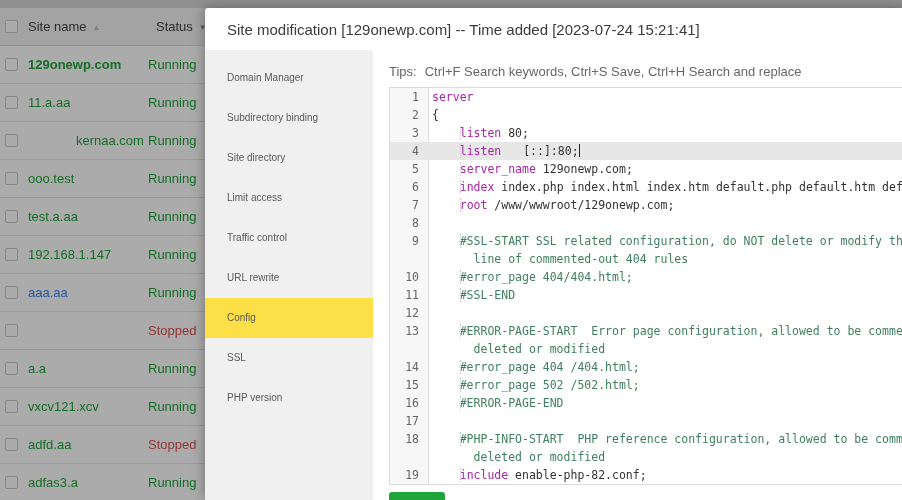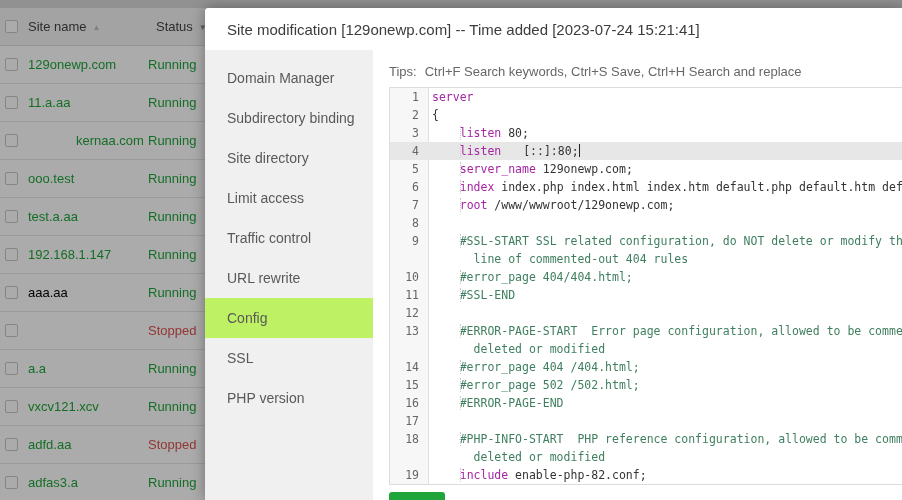--- a/index.html
+++ b/index.html
@@ -26,23 +26,23 @@
 
   .overlay { position:absolute; inset:0; background:rgba(0,0,0,0.33); }
 
   
   .modal { position:absolute; left:205px; top:8px; width:700px; height:492px; background:#fff;
            border-radius:4px 0 0 0; box-shadow:0 0 14px rgba(0,0,0,0.35); overflow:hidden; }
   .mtitle { height:42px; line-height:43px; padding-left:22px; font-size:15px; color:#3c3c3c;
            background:#fff; white-space:nowrap; }
   .mbody { display:flex; height:450px; }
   .msidebar { width:168px; min-width:168px; background:#f0f0f0; padding-top:8px; }
-  .mitem { height:40px; line-height:40px; padding-left:22px; font-size:14px; color:#595959;
+  .mitem { height:40px; line-height:40px; padding-left:22px; font-size:10px; color:#595959;
            cursor:pointer; white-space:nowrap; }
-  .mitem.sel { background:#bef264; }
+  .mitem.sel { background:#fde047; }
   .mmain { flex:1; background:#fff; position:relative; }
   .tips { margin:14px 0 8px 16px; font-size:13px; color:#676767; white-space:nowrap; }
   .tips .tl { margin-right:8px; }
 
   
   .editor { margin-left:16px; width:520px; border:1px solid #dcdcdc; background:#fff;
             font-family:"DejaVu Sans Mono","Liberation Mono",monospace; font-size:11.5px; }
   .cline { position:relative; display:flex; height:18px; line-height:18px; white-space:pre; }
   .cline .num { width:39px; min-width:39px; background:#f7f7f7; border-right:1px solid #e0e0e0;
             color:#666; text-align:right; padding-right:9px; }
@@ -63,21 +63,21 @@
   <div class="page">
     <div class="topstrip"></div>
     <div class="thead">
       <span class="cb"></span>
       <span class="col-name"><span>Site name</span><span class="sort-up">▲</span></span>
       <span class="col-status"><span>Status</span><span class="sort-down">▼</span></span>
     </div>
     <div id="rows">
         <div class="trow">
           <span class="cb"></span>
-          <span class="name" style="color: rgb(32, 165, 58);">129onewp.com</span>
+          <span class="name" style="color: rgb(32, 165, 58); font-weight: bold;">129onewp.com</span>
           <span class="status" style="color: rgb(32, 165, 58);">Running</span>
         </div>
         <div class="trow">
           <span class="cb"></span>
           <span class="name" style="color: rgb(32, 165, 58);">11.a.aa</span>
           <span class="status" style="color: rgb(32, 165, 58);">Running</span>
         </div>
         <div class="trow">
           <span class="cb"></span>
           <span class="name" style="color: rgb(32, 165, 58); margin-left: 48px;">kernaa.com</span>
@@ -93,21 +93,21 @@
           <span class="name" style="color: rgb(32, 165, 58);">test.a.aa</span>
           <span class="status" style="color: rgb(32, 165, 58);">Running</span>
         </div>
         <div class="trow">
           <span class="cb"></span>
           <span class="name" style="color: rgb(32, 165, 58);">192.168.1.147</span>
           <span class="status" style="color: rgb(32, 165, 58);">Running</span>
         </div>
         <div class="trow">
           <span class="cb"></span>
-          <span class="name" style="color: #000000; text-align: right;">aaa.aa</span>
+          <span class="name" style="color: #3b82f6; text-align: right;">aaa.aa</span>
           <span class="status" style="color: rgb(32, 165, 58);">Running</span>
         </div>
         <div class="trow">
           <span class="cb"></span>
           <span class="blur-patch"></span>
           <span class="status" style="color: rgb(217, 83, 79);">Stopped</span>
         </div>
         <div class="trow">
           <span class="cb"></span>
           <span class="name" style="color: rgb(32, 165, 58);">a.a</span>

